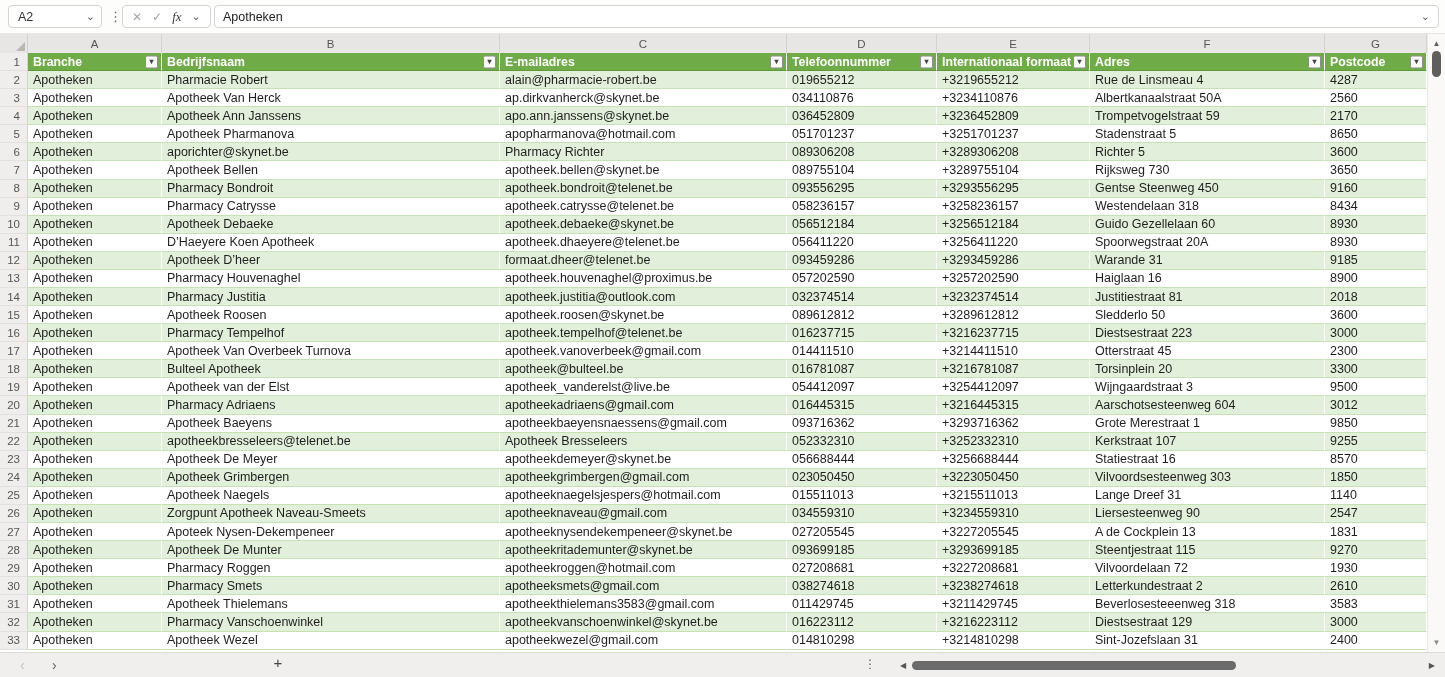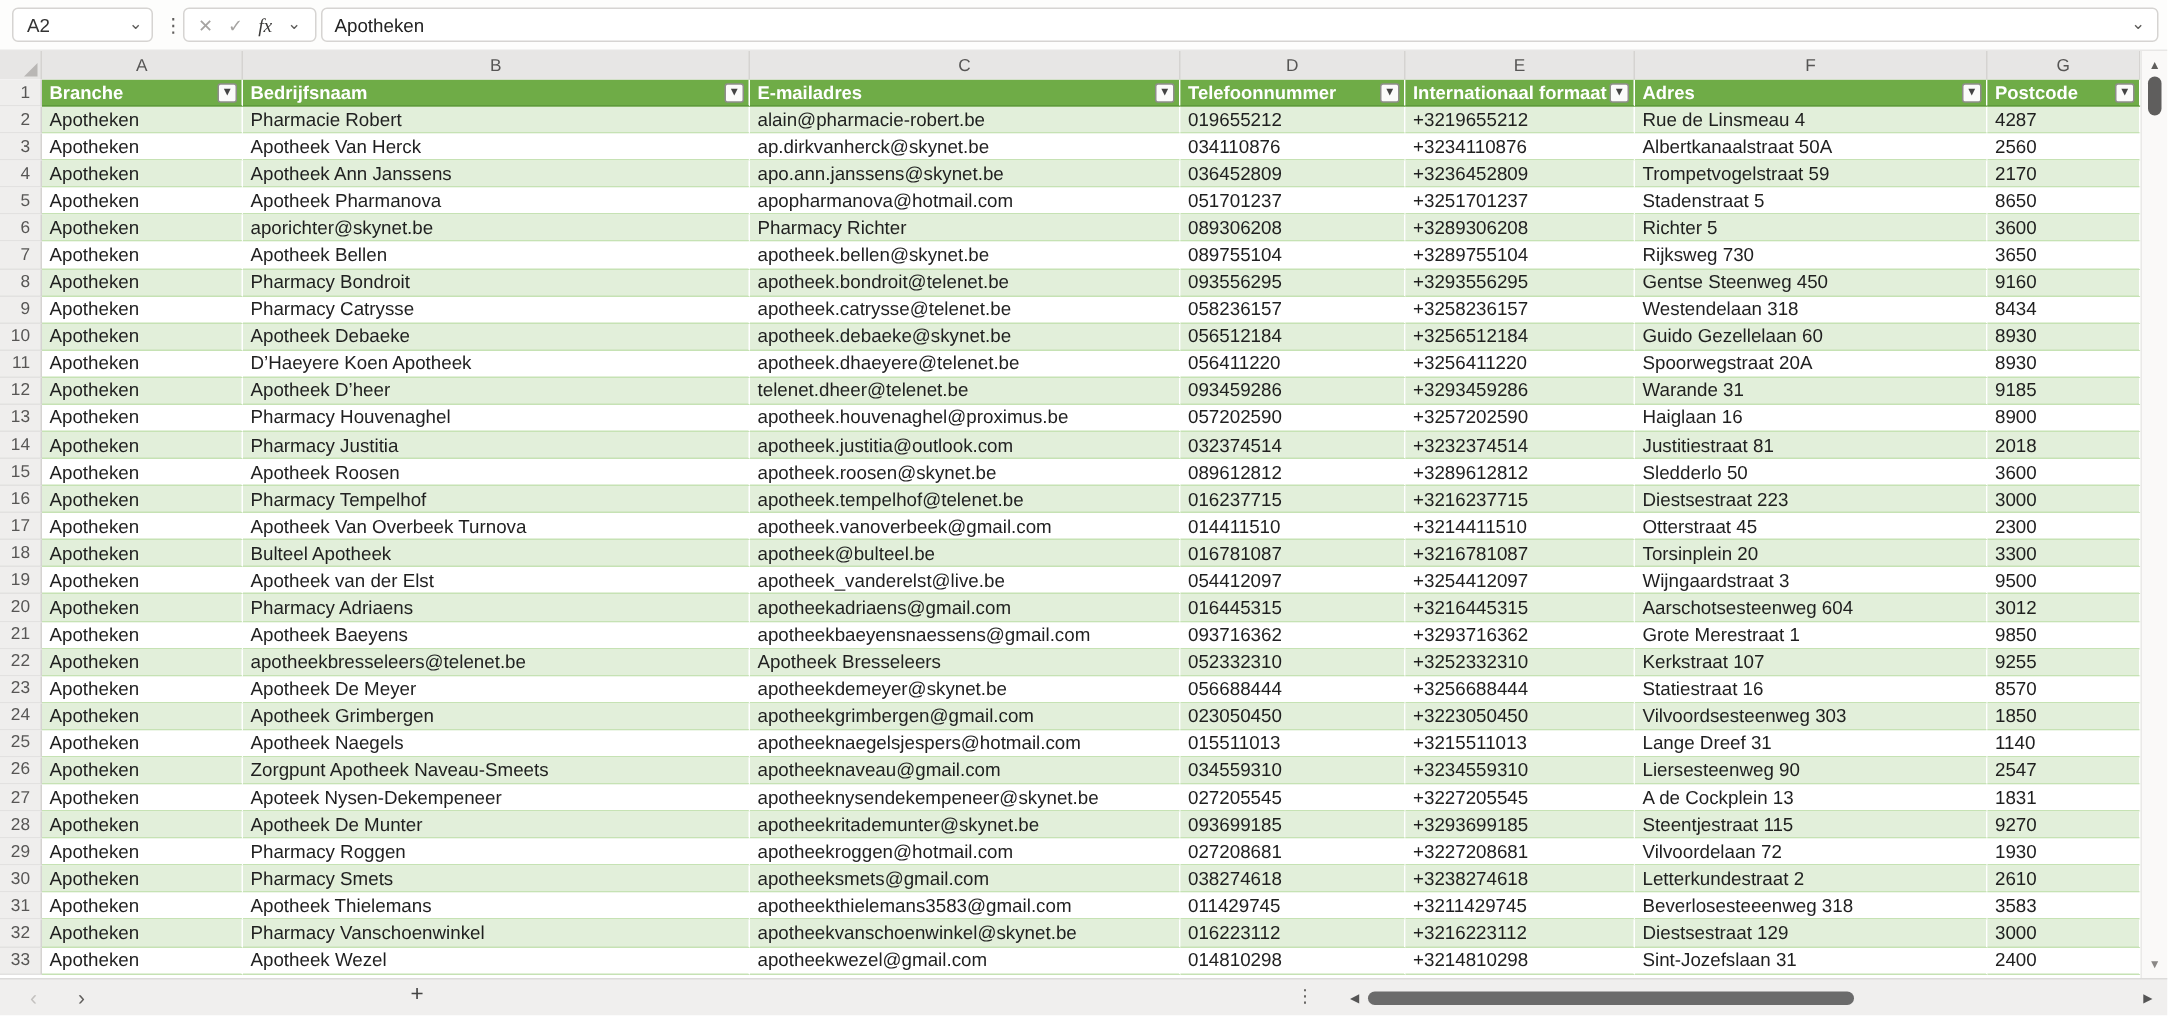--- a/index.html
+++ b/index.html
@@ -264,21 +264,21 @@
         <div class="cell">apotheek.dhaeyere@telenet.be</div>
         <div class="cell">056411220</div>
         <div class="cell">+3256411220</div>
         <div class="cell">Spoorwegstraat 20A</div>
         <div class="cell">8930</div>
       </div>
       <div class="grid-row banded">
         <div class="rowhdr">12</div>
         <div class="cell">Apotheken</div>
         <div class="cell">Apotheek D’heer</div>
-        <div class="cell">telenet.dheer@telenet.be</div>
+        <div class="cell">formaat.dheer@telenet.be</div>
         <div class="cell">093459286</div>
         <div class="cell">+3293459286</div>
         <div class="cell">Warande 31</div>
         <div class="cell">9185</div>
       </div>
       <div class="grid-row">
         <div class="rowhdr">13</div>
         <div class="cell">Apotheken</div>
         <div class="cell">Pharmacy Houvenaghel</div>
         <div class="cell">apotheek.houvenaghel@proximus.be</div>

